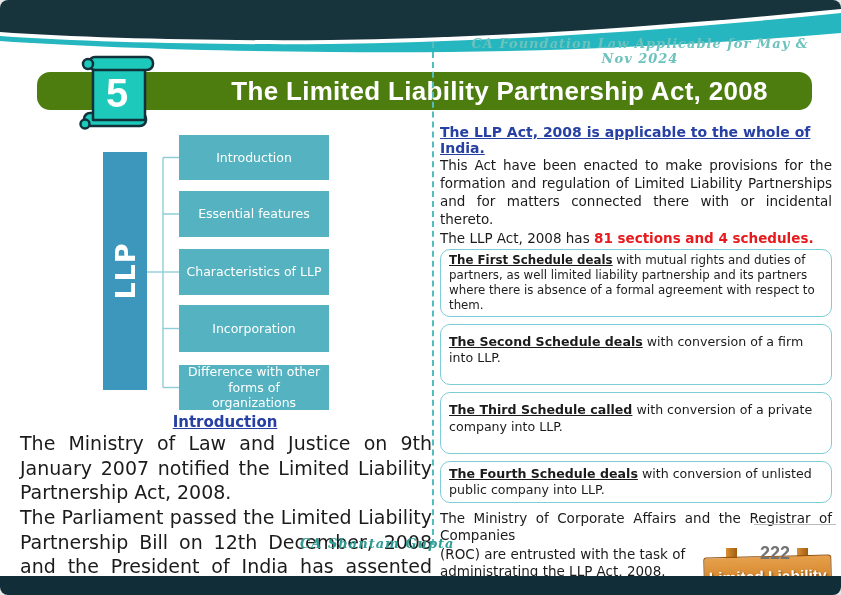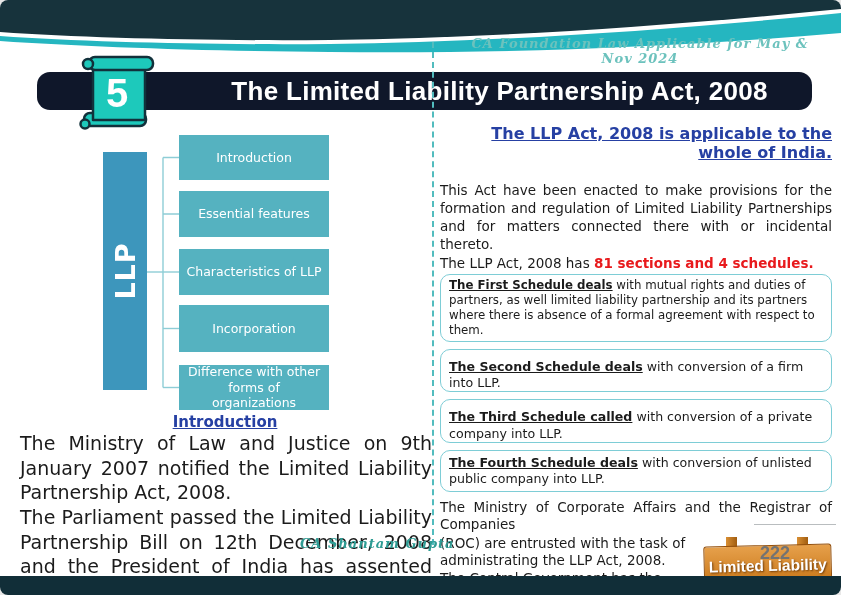--- a/index.html
+++ b/index.html
@@ -3,21 +3,21 @@
 <meta charset="utf-8">
 <style>
   html,body{margin:0;padding:0;background:#e8e8e8;}
   .page{position:relative;width:841px;height:595px;background:#ffffff;overflow:hidden;
         font-family:"DejaVu Sans",sans-serif;color:#1b1b1b;margin:0 auto;border-radius:8px;}
   svg{display:block;}
   .banner{position:absolute;top:0;left:0;}
   .header-note{position:absolute;top:36px;left:455px;width:370px;text-align:center;
         font-family:"DejaVu Serif",serif;font-style:italic;font-size:13px;letter-spacing:1px;
         color:#6cc2bd;font-weight:bold;}
-  .title-bar{position:absolute;left:37px;top:72px;width:775px;height:38px;background:#0f172a;
+  .title-bar{position:absolute;left:37px;top:72px;width:775px;height:38px;background:#4d7c0f;
         border-radius:13px;display:flex;align-items:center;justify-content:center;}
   .title-bar .title{padding-left:150px;color:#ffffff;font-family:"Liberation Sans",sans-serif;
         font-weight:bold;font-size:26px;letter-spacing:0.3px;white-space:nowrap;}
   .chapter-scroll{position:absolute;left:76px;top:54px;width:82px;height:76px;}
   .chapter-num{position:absolute;left:76px;top:54px;width:82px;height:76px;display:flex;
         align-items:center;justify-content:center;color:#fff;font-size:40px;font-weight:bold;
         font-family:"Liberation Sans",sans-serif;padding-top:2px;box-sizing:border-box;}
   
   .diagram{position:absolute;left:95px;top:130px;width:340px;height:292px;}
   .connectors{position:absolute;left:0;top:0;}
@@ -30,30 +30,30 @@
   
   .intro-heading{position:absolute;left:120px;top:413px;width:210px;text-align:center;
         color:#2640a3;font-weight:bold;font-size:15px;text-decoration:underline;}
   .left-para{position:absolute;left:20px;top:431px;width:412px;font-size:19px;line-height:1.3;
         text-align:justify;}
   .left-para p{margin:0;}
   
   .divider{position:absolute;left:432px;top:42px;height:503px;border-left:2px dashed #52bcbe;}
   
   .right-col{position:absolute;left:440px;top:124px;width:392px;}
-  .blue-heading{color:#2640a3;font-weight:bold;font-size:16px;text-decoration:underline;
-        margin:0 0 20px 0;text-align:right;}
+  .blue-heading{color:#2640a3;font-weight:bold;font-size:14px;text-decoration:underline;
+        margin:0 0 1px 0;}
   .r-intro{margin:0;font-size:13.5px;line-height:1.33;text-align:justify;}
   .sections-line{margin:1px 0 3px 0;font-size:13.5px;}
   .red{color:#e81a1d;font-weight:bold;}
   .sched{border:1.6px solid #7ecdd6;border-radius:10px;background:#fff;padding:3px 8px;
         margin-bottom:7px;line-height:1.28;}
   .sched .lead{font-weight:bold;text-decoration:underline;margin-top:7px;}
   .sched-sm{font-size:11.8px;}
-  .sched-md{font-size:12.6px;padding-top:9px;padding-bottom:0;}
+  .sched-md{font-size:12.6px;padding-top:9px;padding-bottom:18px;}
   .ministry{margin-top:7px;font-size:13.5px;line-height:1.3;}
   .ministry-p1{text-align:justify;text-align-last:justify;}
   .ministry-p2{margin-top:1px;}
   
   .signpost{float:right;width:128px;height:112px;position:relative;margin:2px 0 0 10px;}
   .sp-nub1,.sp-nub2{position:absolute;top:0;width:11px;height:12px;
         background:linear-gradient(90deg,#d98f33,#a15d10);}
   .sp-nub1{left:22px;} .sp-nub2{right:24px;}
   .sp-board{position:absolute;top:8px;left:0;width:128px;height:60px;border-radius:3px;
         background:linear-gradient(180deg,#e6a04b 0%,#cd7d20 55%,#b06110 100%);

